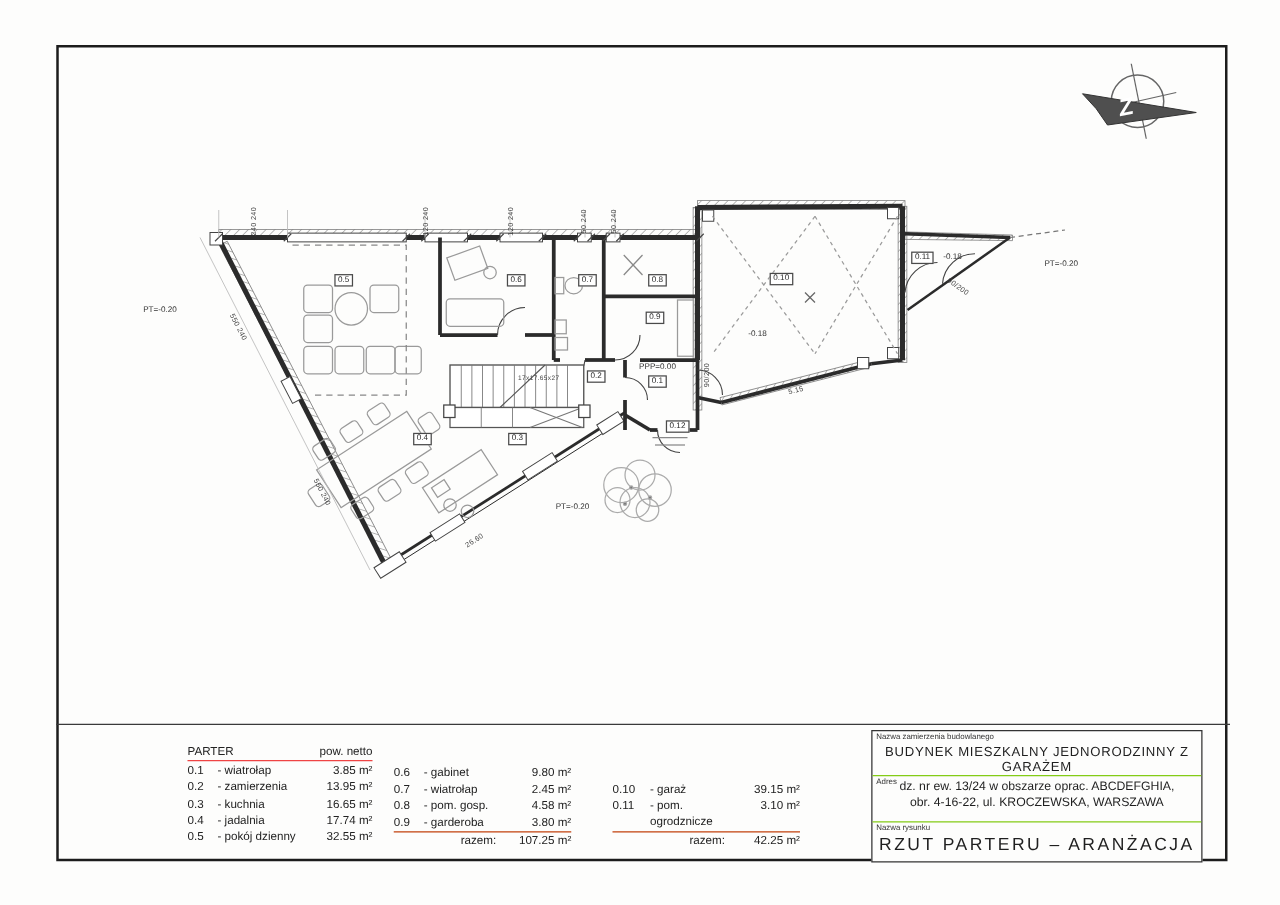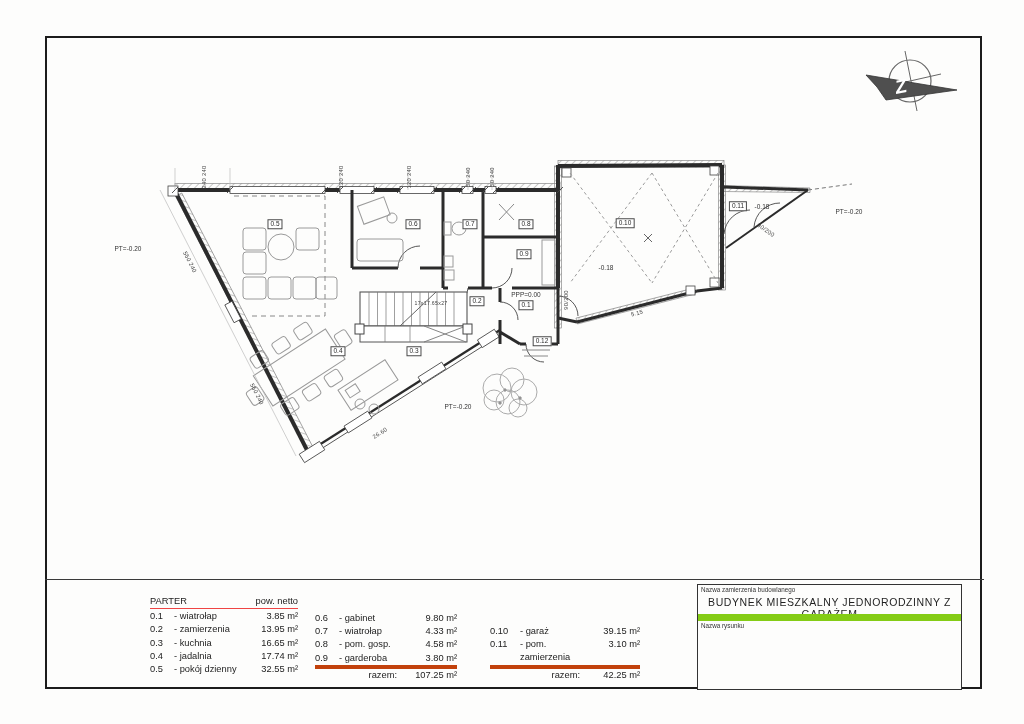--- a/index.html
+++ b/index.html
@@ -14,25 +14,25 @@
           transform:translate(-50%,-50%);white-space:nowrap;}
   .lvl{font-size:6.5px;transform:translate(-50%,-50%);white-space:nowrap;color:#333;}
   .dim{font-size:5.8px;color:#444;white-space:nowrap;letter-spacing:.3px;}
   
   #legend-col1,#legend-col2,#legend-col3{font-size:9.3px;line-height:13.2px;color:#222;}
   .lrow{display:flex;}
   .lno{width:24px;flex:none;}
   .lname{flex:1;}
   .larea{width:54px;flex:none;text-align:right;}
   .lhead{display:flex;border-bottom:1px solid #ef4444;margin-bottom:1px;}
-  .ltotal{display:flex;border-top:4px solid #c2410c;}
+  .ltotal{display:flex;border-top:1px solid #c2410c;}
   .ltlabel{flex:1;text-align:right;padding-right:6px;}
   
   #tblock{left:697px;top:584px;width:265px;height:106px;border:1.2px solid #333;box-sizing:border-box;background:#fdfdfc;}
-  .tbsec{position:relative;box-sizing:border-box;border-bottom:7px solid #84cc16;overflow:hidden;}
+  .tbsec{position:relative;box-sizing:border-box;border-bottom:1px solid #84cc16;overflow:hidden;}
   .tbsec:last-child{border-bottom:none;}
   .tbtag{font-size:6.3px;color:#333;padding:1px 0 0 3px;line-height:7px;}
   .tbmain{text-align:center;color:#1f1f1f;}
   #watermark{left:338px;top:324px;font-size:63px;letter-spacing:15px;color:#8c8c8c;opacity:.78;
              white-space:nowrap;line-height:60px;}
   #north-z{left:901px;top:87px;transform:translate(-50%,-50%) rotate(-12deg);color:#fff;
            font-weight:bold;font-size:19px;font-style:italic;}
 </style>
 </head>
 <body>
@@ -338,21 +338,21 @@
 
   <div class="abs" id="legend-col2" style="left:315px;top:612px;width:142px">
     <div class="lrow">
         <span class="lno">0.6</span>
         <span class="lname">- gabinet</span>
         <span class="larea">9.80 m²</span>
       </div>
     <div class="lrow">
         <span class="lno">0.7</span>
         <span class="lname">- wiatrołap</span>
-        <span class="larea">4.33 m²</span>
+        <span class="larea">2.45 m²</span>
       </div>
     <div class="lrow">
         <span class="lno">0.8</span>
         <span class="lname">- pom. gosp.</span>
         <span class="larea">4.58 m²</span>
       </div>
     <div class="lrow">
         <span class="lno">0.9</span>
         <span class="lname">- garderoba</span>
         <span class="larea">3.80 m²</span>
@@ -364,32 +364,38 @@
   </div>
 
   <div class="abs" id="legend-col3" style="left:490px;top:625px;width:150px">
     <div class="lrow">
         <span class="lno" style="width:30px">0.10</span>
         <span class="lname">- garaż</span>
         <span class="larea">39.15 m²</span>
       </div>
     <div class="lrow">
         <span class="lno" style="width:30px">0.11</span>
-        <span class="lname">- pom. zamierzenia</span>
+        <span class="lname">- pom. ogrodznicze</span>
         <span class="larea">3.10 m²</span>
       </div>
     <div class="ltotal">
         <span class="ltlabel">razem:</span>
         <span class="larea">42.25 m²</span>
       </div>
   </div>
 
   <div class="abs" id="tblock">
     <div class="tbsec" style="height:36px">
       <div class="tbtag">Nazwa zamierzenia budowlanego</div>
       <div class="tbmain" style="font-size:10.5px;letter-spacing:.6px;margin-top:3px">BUDYNEK MIESZKALNY JEDNORODZINNY Z GARAŻEM</div>
     </div>
+    <div class="tbsec" style="height:37px">
+      <div class="tbtag" style="position:absolute;left:0;top:0">Adres</div>
+      <div class="tbmain" style="font-size:9.8px;margin-top:3px">dz. nr ew. 13/24 w obszarze oprac. ABCDEFGHIA,</div>
+      <div class="tbmain" style="font-size:9.8px;margin-top:2px">obr. 4-16-22, ul. KROCZEWSKA, WARSZAWA</div>
+    </div>
     <div class="tbsec" style="height:31px">
       <div class="tbtag">Nazwa rysunku</div>
+      <div class="tbmain" style="font-size:14px;letter-spacing:2px;margin-top:1px">RZUT PARTERU – ARANŻACJA</div>
     </div>
   </div>
 
 </div>
 
 </body></html>

